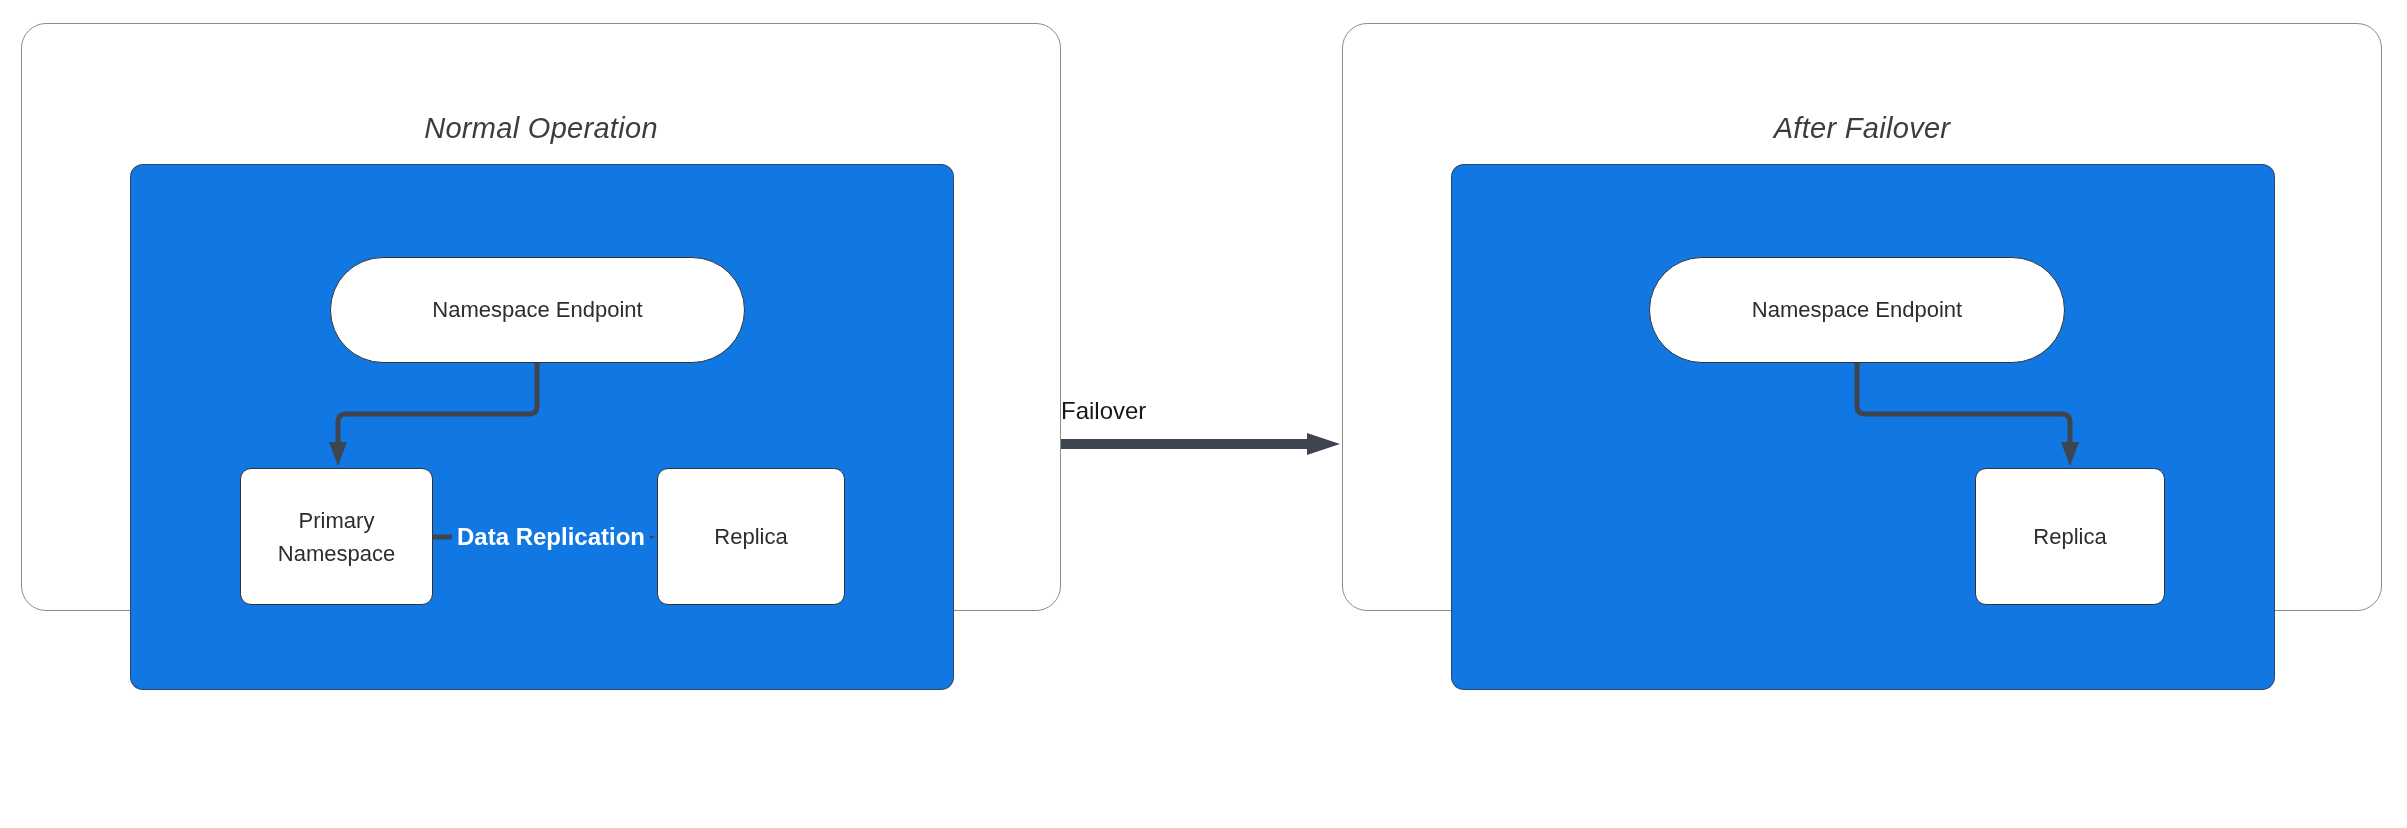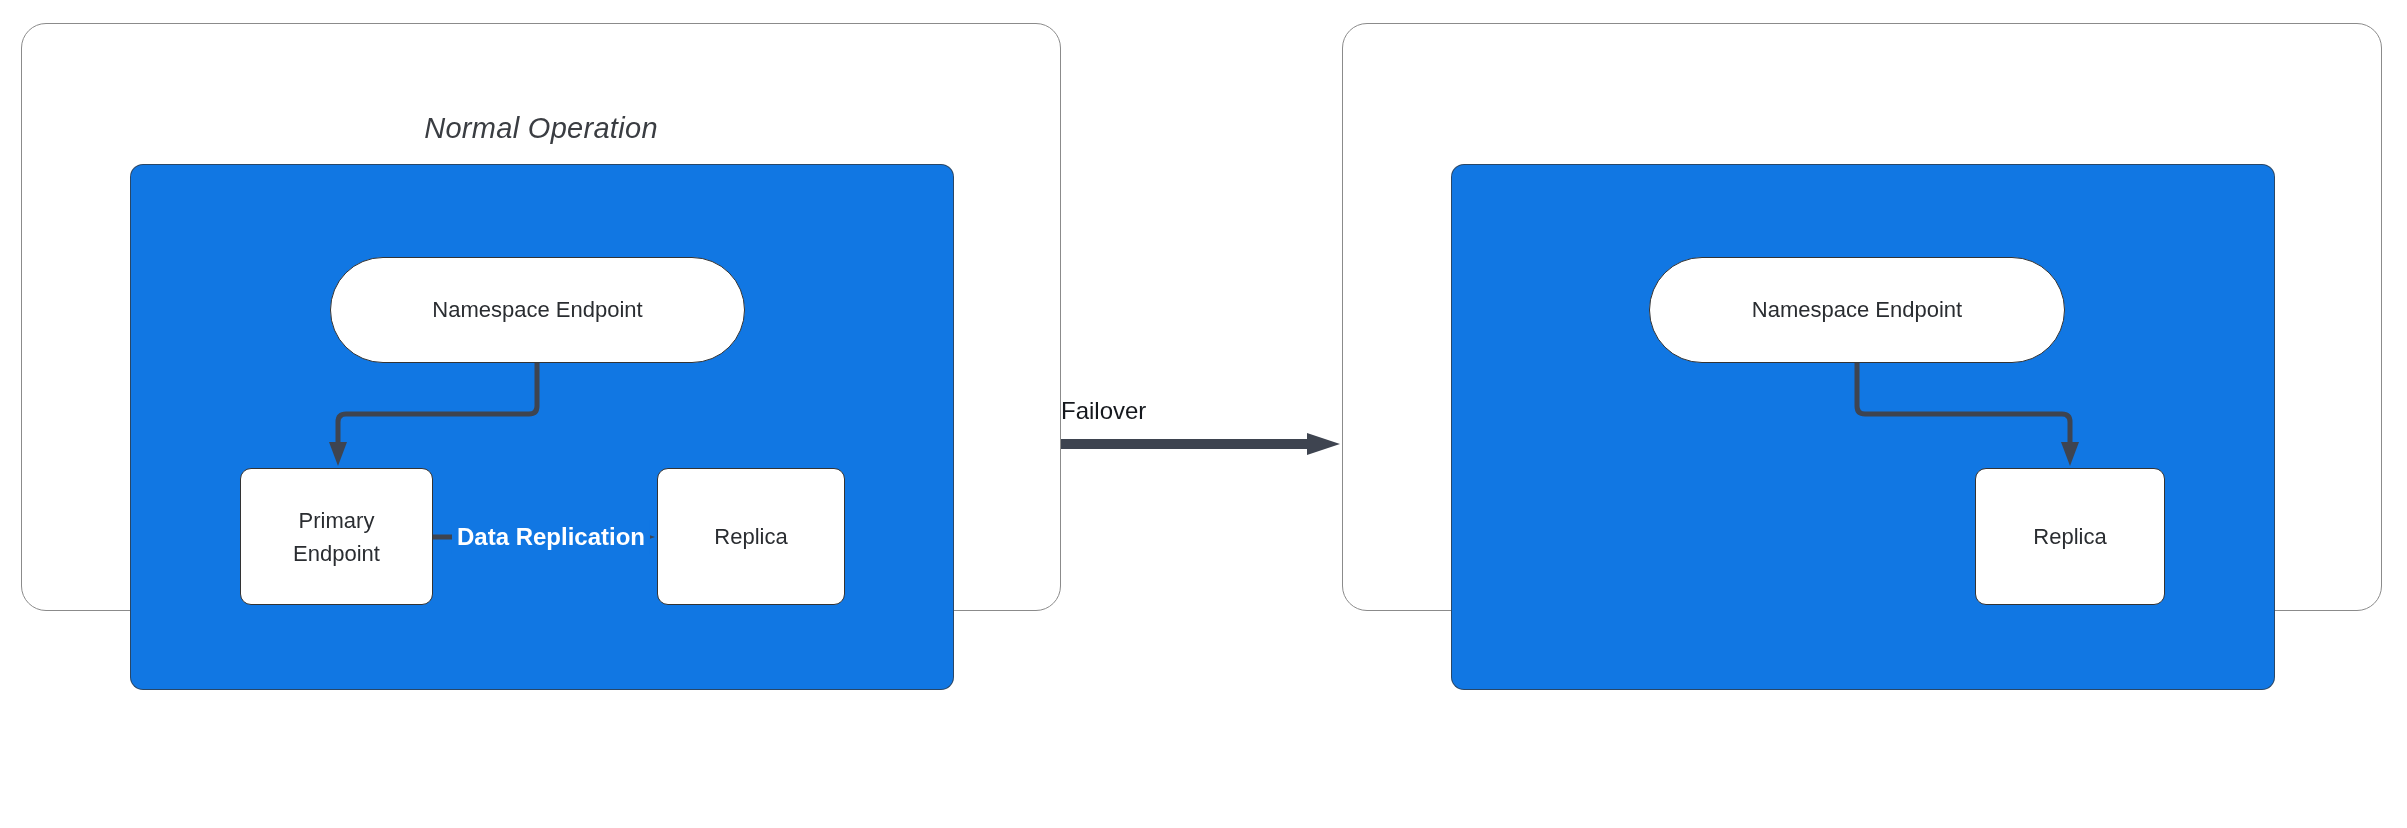--- a/index.html
+++ b/index.html
@@ -94,38 +94,39 @@
 
       <path class="edge-stroke" d="M302 372 L500 372"></path>
       <polygon class="edge-fill" points="498,363 498,381 524,372"></polygon>
     </svg>
 
     <div class="stadium" style="left:199px">
       <span>Namespace Endpoint</span>
     </div>
 
     <div class="node" style="left:109px;width:193px">
-      <span>Primary Endpoint</span>
+      <span>Primary Namespace</span>
     </div>
 
     <div class="edge-label">Data Replication</div>
 
     <div class="node" style="left:526px;width:188px">
       <span>Replica</span>
     </div>
   </div>
 </section>
 
 <div class="failover-label">Failover</div>
 <svg class="failover-arrow" viewBox="0 0 280 28" aria-hidden="true">
   <line x1="0" y1="14" x2="246" y2="14" stroke="#3E4450" stroke-width="10"></line>
   <polygon points="246,3 246,25 279,14" fill="#3E4450"></polygon>
 </svg>
 
 <section class="panel" style="left:1342px">
+  <div class="panel-title">After Failover</div>
 
   <div class="blue-box">
     <svg class="edges" viewBox="0 0 824 526" aria-hidden="true">
 
       <path class="edge-stroke" d="M405 198 L405 241 Q405 249 413 249 L610 249 Q618 249 618 257 L618 278"></path>
       <polygon class="edge-fill" points="609,277 627,277 618,301"></polygon>
     </svg>
 
     <div class="stadium" style="left:197px;width:416px">
       <span>Namespace Endpoint</span>

